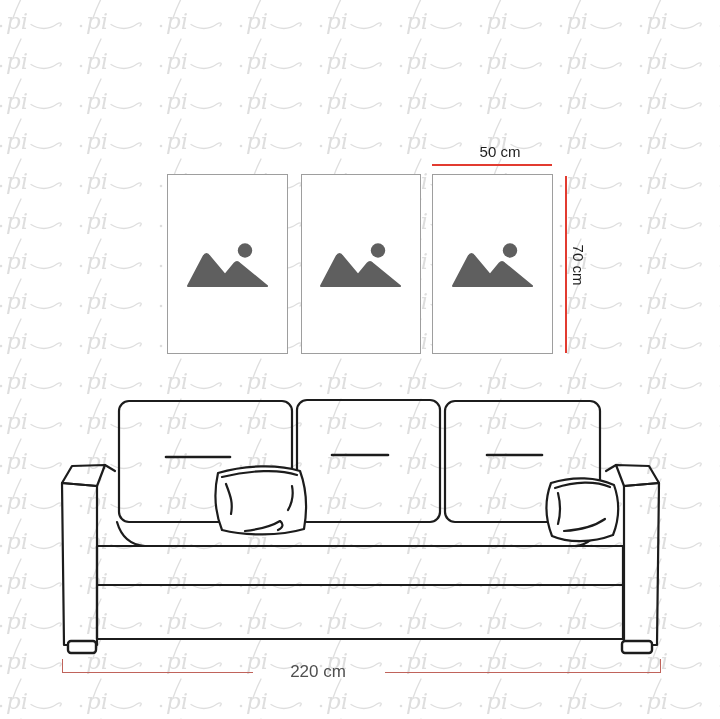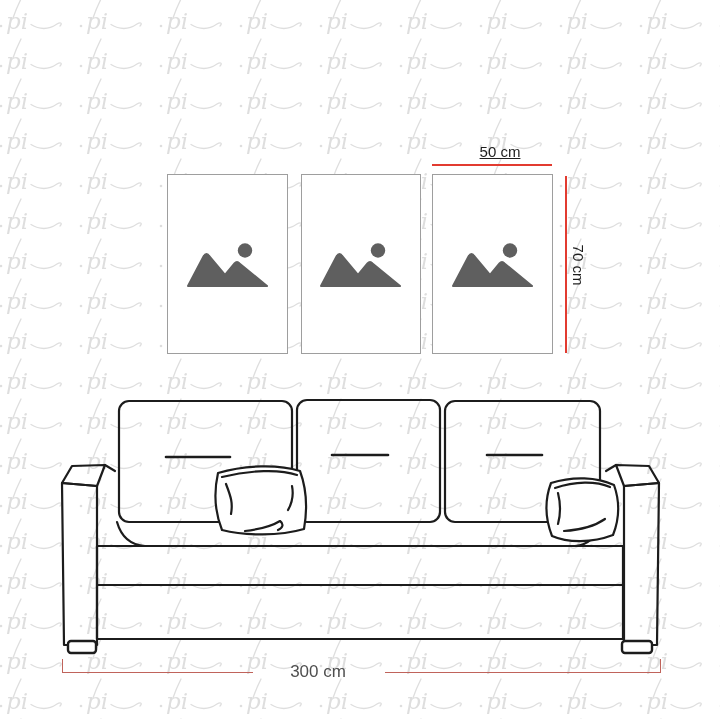--- a/index.html
+++ b/index.html
@@ -38,21 +38,21 @@
   .line-frame-height{left:565px;top:176px;width:2px;height:177px;background:#e23b30;}
   .line-sofa-left   {left:62px; top:672px;width:191px;height:1px;background:#c0635b;}
   .line-sofa-right  {left:385px;top:672px;width:276px;height:1px;background:#c0635b;}
   .tick-sofa-left   {left:62px; top:659px;width:1px;height:14px;background:#c0635b;}
   .tick-sofa-right  {left:660px;top:659px;width:1px;height:14px;background:#c0635b;}
 
   
   .mlabel{position:absolute;white-space:nowrap;}
   .label-frame-width{
     left:500px;top:143px;transform:translateX(-50%);
-    font-size:15px;color:#1e1e1e;text-decoration:underline;
+    font-size:15px;color:#1e1e1e;
   }
   .label-frame-height{
     left:570px;top:265px;transform:translateY(-50%);
     writing-mode:vertical-rl;
     font-size:15px;color:#1e1e1e;
   }
   .label-sofa-width{
     left:318px;top:662px;transform:translateX(-50%);
     font-size:17px;color:#4f4f4f;
   }
@@ -339,15 +339,15 @@
   <div class="mline line-frame-width"></div>
   <div class="mlabel label-frame-width">50 cm</div>
 
   <div class="mline line-frame-height"></div>
   <div class="mlabel label-frame-height">70 cm</div>
 
   <div class="mline line-sofa-left"></div>
   <div class="mline line-sofa-right"></div>
   <div class="mline tick-sofa-left"></div>
   <div class="mline tick-sofa-right"></div>
-  <div class="mlabel label-sofa-width">300 cm</div>
+  <div class="mlabel label-sofa-width">220 cm</div>
 
 </div>
 
 </body></html>

